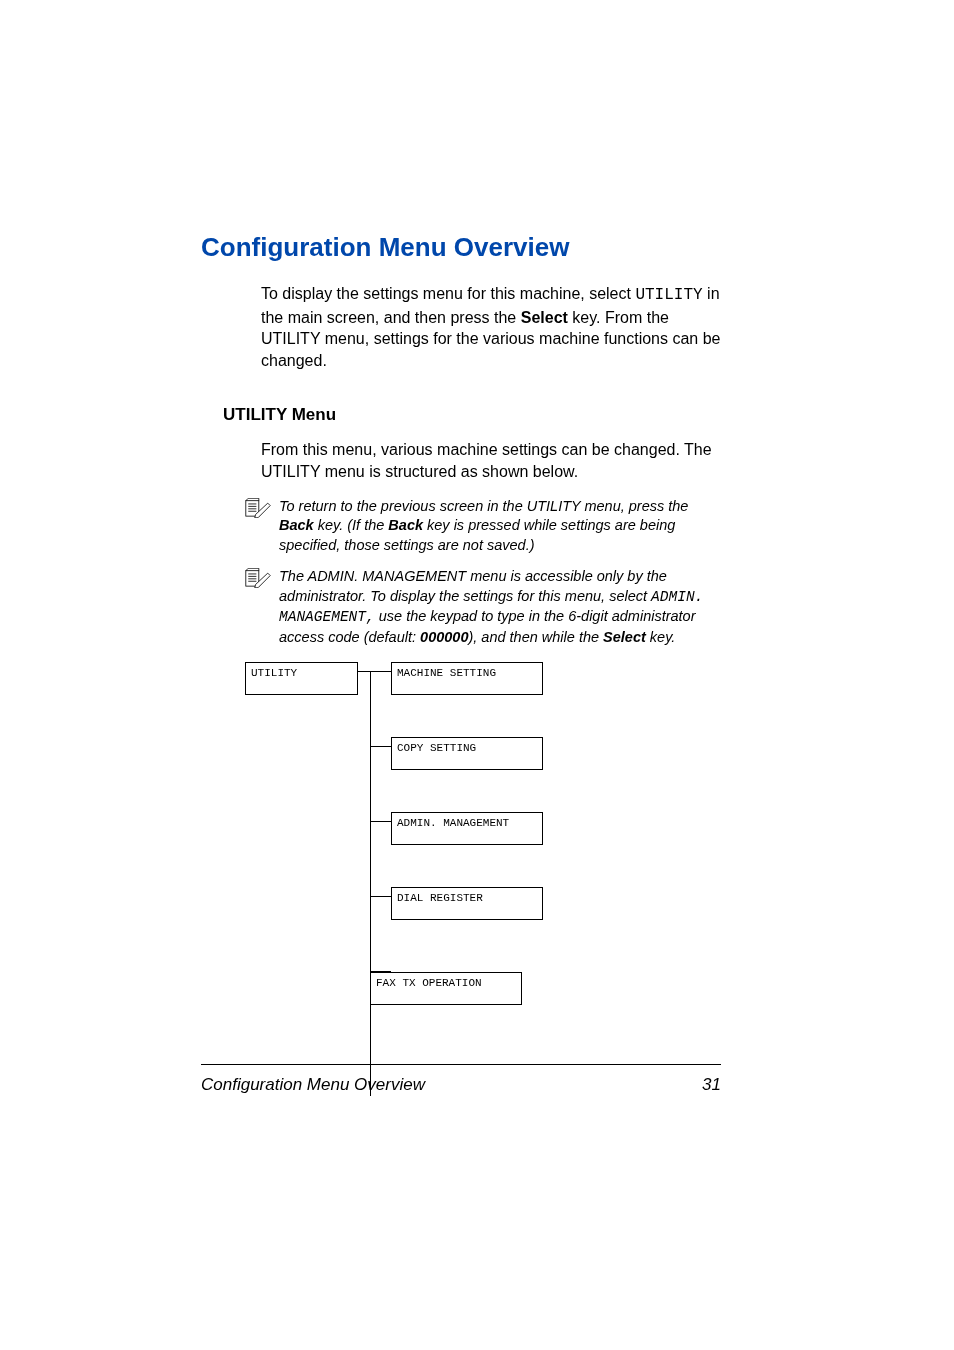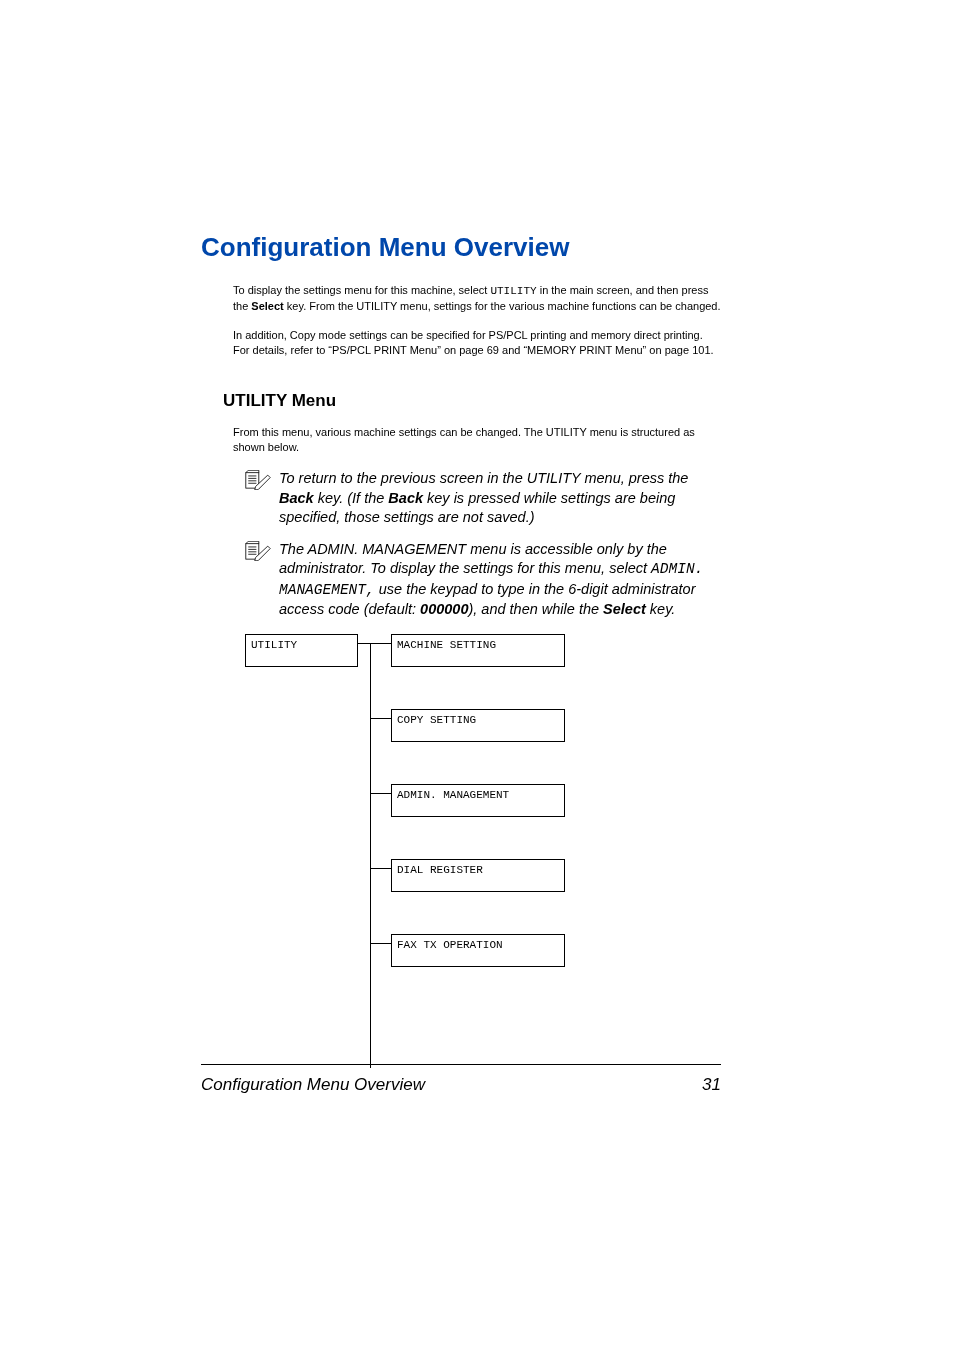--- a/index.html
+++ b/index.html
@@ -18,23 +18,23 @@
     top: 232px;
     width: 520px;
   }
   .h1 {
     font-size: 26px;
     font-weight: bold;
     color: #0047ab;
     margin-bottom: 20px;
   }
   .para {
-    font-size: 11px;
+    font-size: 16px;
     line-height: 1.35;
-    margin-left: 32px;
+    margin-left: 60px;
     margin-bottom: 14px;
   }
   .mono {
     font-family: "Courier New", monospace;
   }
   .h2 {
     font-size: 17px;
     font-weight: bold;
     margin-left: 22px;
     margin-top: 34px;
@@ -97,35 +97,35 @@
   .diag-right {
     flex: 1;
     position: relative;
   }
   .tree-item {
     display: flex;
     align-items: flex-start;
     margin-bottom: 42px;
     position: relative;
   }
-  .tree-item:last-child { margin-bottom: 0; }
+  .tree-item:last-child { margin-bottom: 0; flex-direction: column; }
   .vspine {
     position: absolute;
     left: 0;
     top: 9px;
     width: 1px;
     background: #000;
   }
   .branch {
     width: 21px;
     height: 9px;
     border-bottom: 1px solid #000;
   }
   .diag-right .diag-box {
-    width: 174px;
+    width: 152px;
   }
   .bottom-tail {
     position: absolute;
     left: 0;
     width: 1px;
     background: #000;
   }
 
   
   .footer {
@@ -151,21 +151,20 @@
 <body>
 
 <div class="page">
 
   <div class="h1">Configuration Menu Overview</div>
 
   <div class="para">
     <span>To display the settings menu for this machine, select </span><span class="mono">UTILITY</span><span> in the main screen, and then press the </span><b class="strong">Select</b><span> key. From the UTILITY menu, settings for the various machine functions can be changed.</span>
   </div>
 
-  <div class="para">In addition, Copy mode settings can be specified for PS/PCL printing and memory direct printing. For details, refer to “PS/PCL PRINT Menu” on page 69 and “MEMORY PRINT Menu” on page 101.</div>
 
   <div class="h2">UTILITY Menu</div>
 
   <div class="para">From this menu, various machine settings can be changed. The UTILITY menu is structured as shown below.</div>
 
   <div class="note">
     <div class="note-icon">
       <svg viewBox="0 0 32 24">
         <rect x="1" y="3" width="16" height="19" fill="none" stroke="#000" stroke-width="1"></rect>
         <path d="M1 3 L4 0 L17 0 L17 3" fill="none" stroke="#000" stroke-width="1"></path>

